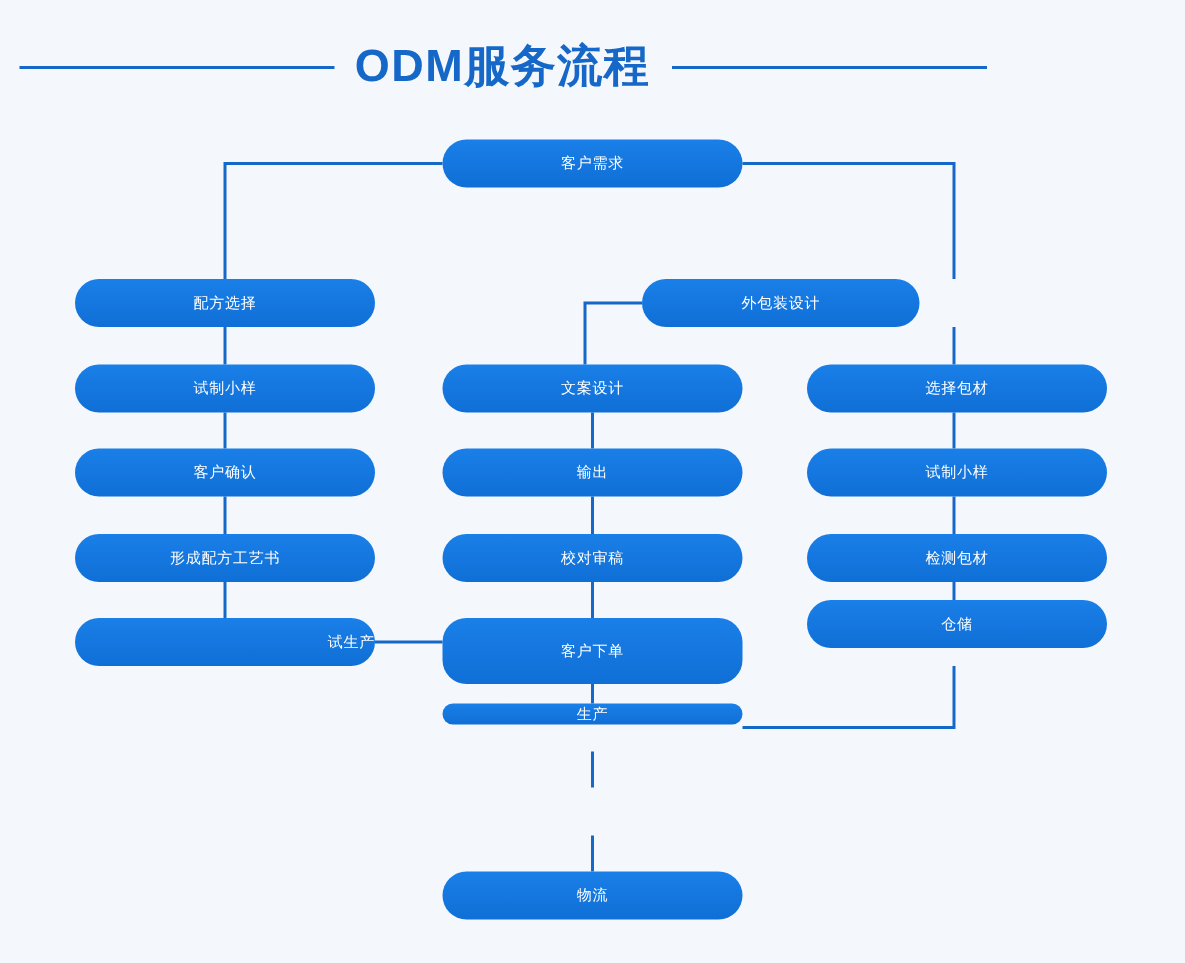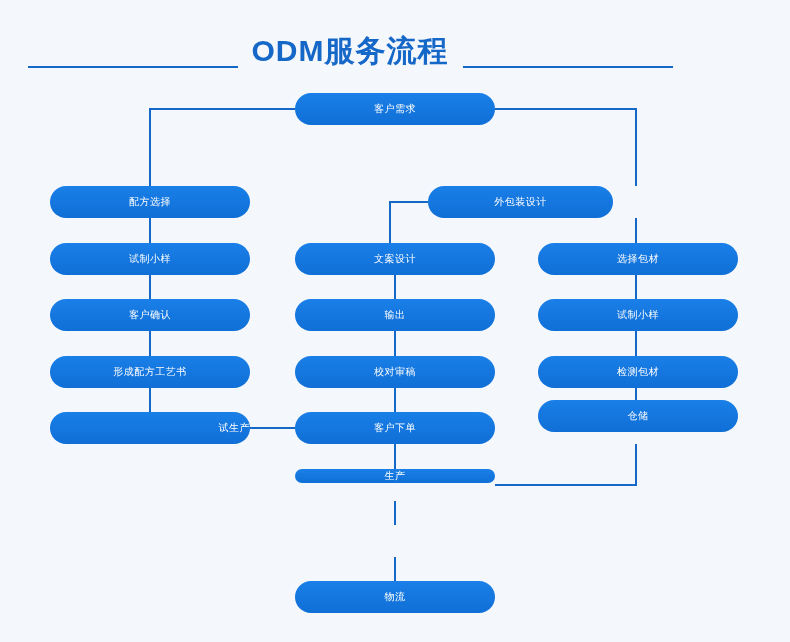--- a/index.html
+++ b/index.html
@@ -8,21 +8,21 @@
     background:#f4f7fb;
     font-family:"Liberation Sans","DejaVu Sans",sans-serif;
     position:relative;
     overflow:hidden;
   }
   #stage{position:absolute;left:0;top:0;width:790px;height:642px;}
   #lines{position:absolute;left:0;top:0;width:790px;height:642px;}
 
   .title-wrap{
     position:absolute;left:0;top:22px;width:670px;height:46px;
-    display:flex;align-items:flex-end;justify-content:center;margin-left:15px;
+    display:flex;align-items:center;justify-content:center;
   }
   .title-line{
     height:2px;background:#1668c8;width:210px;
   }
   .title-text{
     color:#1668c8;
     font-size:30px;
     font-weight:bold;
     letter-spacing:1px;
     padding:0 14px;
@@ -119,21 +119,21 @@
     </div>
   <div class="node" style="left:295px;top:356px;width:200px;height:32px;">
       <span>校对审稿</span>
     </div>
   <div class="node" style="left:538px;top:356px;width:200px;height:32px;">
       <span>检测包材</span>
     </div>
   <div class="node" style="left:50px;top:412px;width:200px;height:32px;justify-content:flex-end;">
       <span>试生产</span>
     </div>
-  <div class="node" style="left:295px;top:412px;width:200px;height:32px;">
+  <div class="node" style="left:295px;top:412px;width:200px;height:44px;">
       <span>客户下单</span>
     </div>
   <div class="node" style="left:538px;top:400px;width:200px;height:32px;">
       <span>仓储</span>
     </div>
   <div class="node" style="left:295px;top:469px;width:200px;height:14px;">
       <span>生产</span>
     </div>
   <div class="node" style="left:295px;top:581px;width:200px;height:32px;">
       <span>物流</span>

